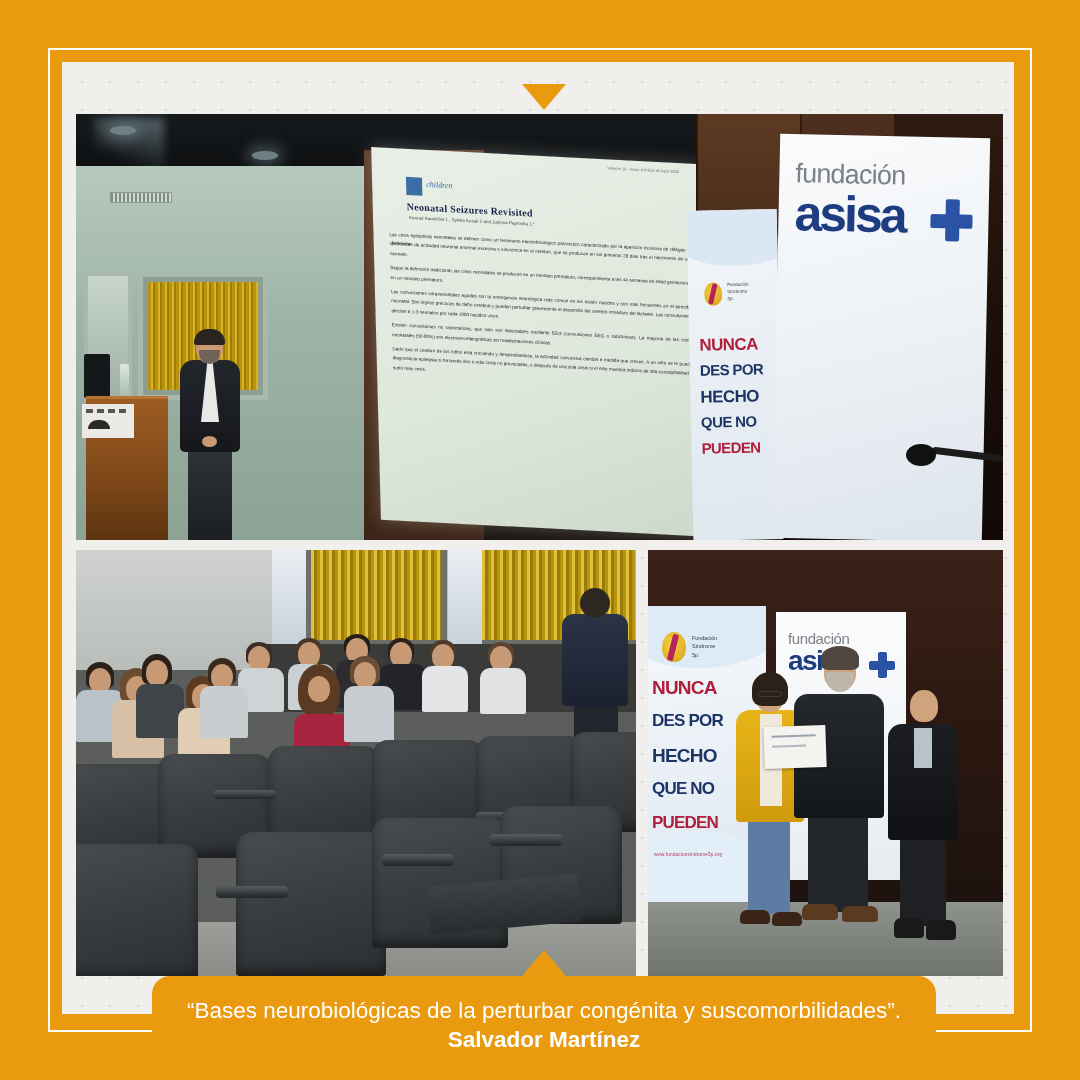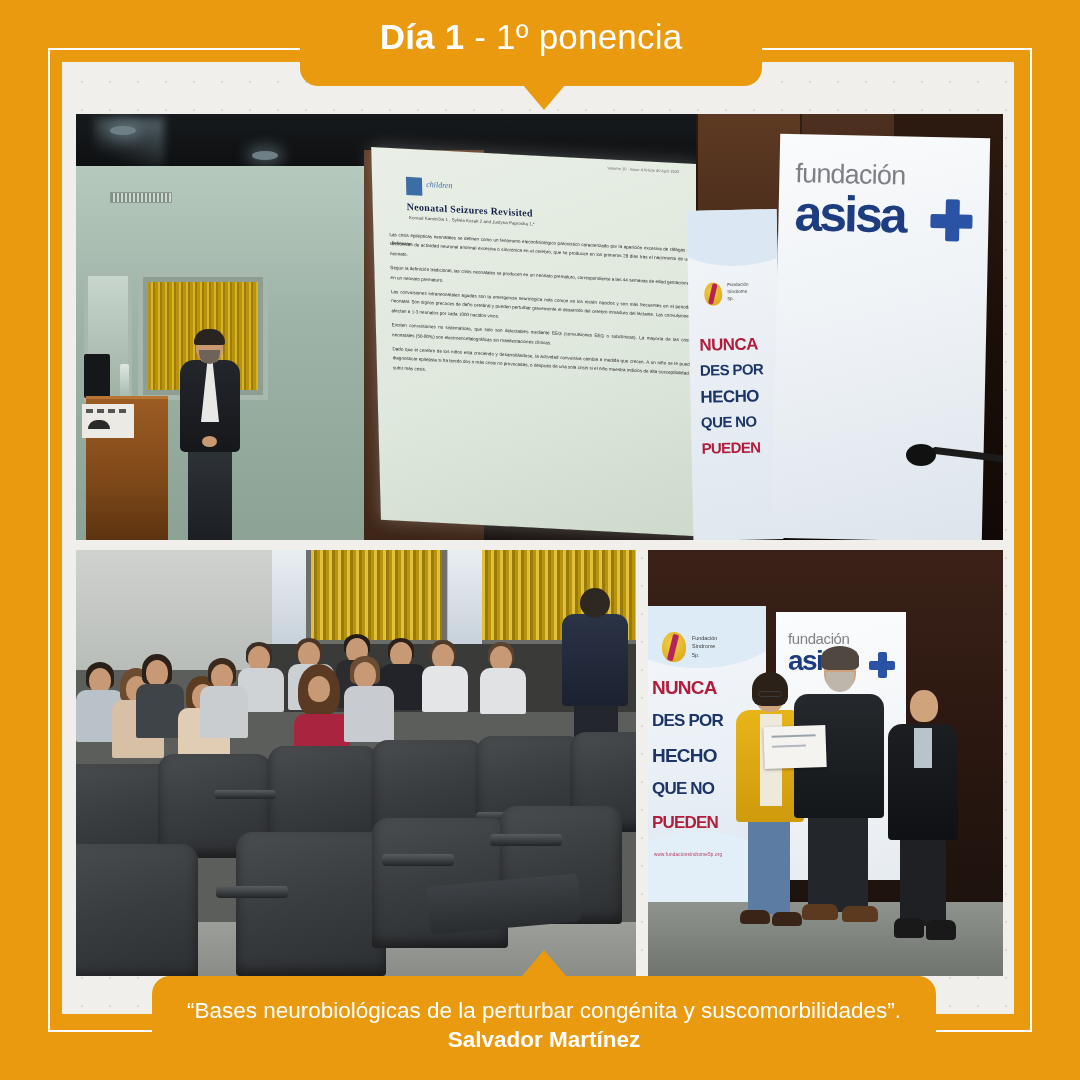--- a/index.html
+++ b/index.html
@@ -713,25 +713,20 @@
         <div class="p-head" style="left:24px;top:22px;width:28px;height:32px;"></div>
         <div class="p-hair" style="left:14px;top:12px;width:50px;height:84px;border-radius:48% 48% 42% 42%;background:linear-gradient(180deg,#8e6a36,#b78e4d);z-index:-1;"></div>
         <div class="p-shoe" style="left:8px;top:250px;width:30px;height:20px;background:#191919;"></div>
         <div class="p-shoe" style="left:40px;top:252px;width:30px;height:20px;background:#191919;"></div>
       </div>
     </div>
   </div>
 
   <div class="white-rule"></div>
 
-  <div class="header-ribbon">
-    <div class="header-text">
-      <span class="day">Día 1</span><span class="rest"> - </span><span class="rest">1º ponencia</span>
-    </div>
-  </div>
   <div class="header-notch"></div>
 
   <div class="footer-notch"></div>
   <div class="footer-ribbon">
     <div class="footer-text">
       <span class="quote">“Bases neurobiológicas de la perturbar congénita y suscomorbilidades”.</span>
       <span class="speaker-name">Salvador Martínez</span>
     </div>
   </div>
 

